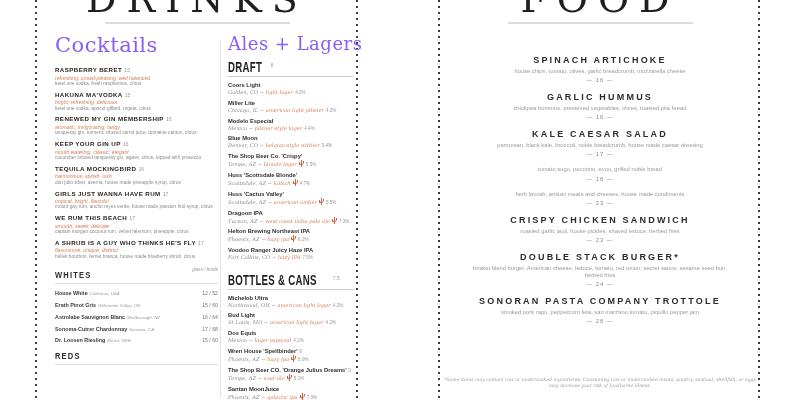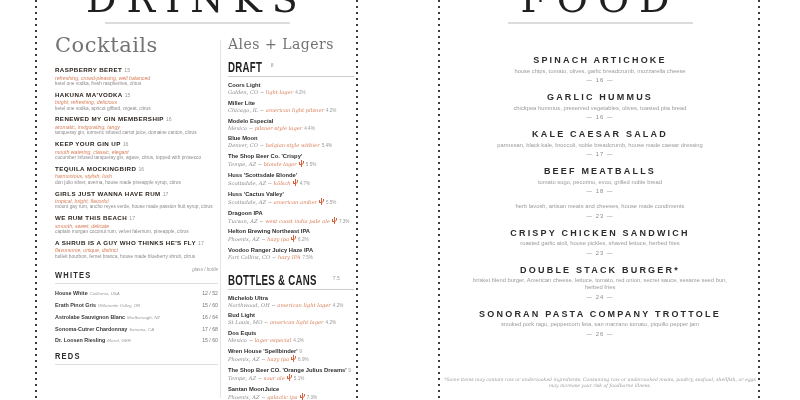--- a/index.html
+++ b/index.html
@@ -19,24 +19,24 @@
   .page-food .p-head{left:40px;width:320px;}
   h1{margin:0;margin-top:-21px;font-family:"DejaVu Serif",serif;font-weight:400;
      font-size:38px;line-height:40px;letter-spacing:10px;color:#1f1f1f;white-space:nowrap;}
   .title-rule{width:185px;height:2px;background:#dcdcdc;margin:3px auto 0;}
 
   .col{position:absolute;top:34px;}
   .col-left{left:55px;width:163px;}
   .col-mid{left:228px;width:126px;}
   .v-divider{position:absolute;left:220px;top:40px;bottom:2px;width:1px;background:#e4e4e4;}
 
-  h2{margin:0;font-family:"DejaVu Serif",serif;font-weight:400;color:#737373;letter-spacing:0.5px;}
+  h2{margin:0;font-family:"DejaVu Serif",serif;font-weight:400;color:#8b5cf6;letter-spacing:0.5px;}
   .cocktails-h{font-size:21px;line-height:22px;margin-bottom:10px;}
   .wines-h{font-size:23px;line-height:24px;margin:8px 0 7px;}
-  .ales-h{font-size:14px;line-height:20px;margin-bottom:8px;white-space:nowrap;}
+  .ales-h{font-size:18px;line-height:20px;margin-bottom:8px;white-space:nowrap;}
 
   
   .c-item{margin-bottom:3.6px;}
   .c-name{font-size:6.2px;font-weight:700;letter-spacing:0.4px;color:#2b241e;line-height:7.5px;white-space:nowrap;}
   .c-price{font-size:5.2px;font-weight:400;color:#999;letter-spacing:0;}
   .c-tags{font-size:5.2px;font-style:italic;color:#d97f5a;line-height:6.4px;white-space:nowrap;}
   .c-ing{font-size:4.8px;color:#8b8b8b;line-height:6.2px;white-space:nowrap;}
 
   
   .wine-groups{position:relative;}
@@ -342,21 +342,20 @@
           <div class="f-price">— 16 —</div>
         </div>
 
         <div class="f-item">
           <div class="f-name">KALE CAESAR SALAD</div>
           <div class="f-desc">parmesan, black kale, broccoli, noble breadcrumb, house made caesar dressing</div>
           <div class="f-price">— 17 —</div>
         </div>
 
         <div class="f-item">
-          <div class="f-name">BEEF MEATBALLS</div>
           <div class="f-desc">tomato sugo, pecorino, evoo, grilled noble bread</div>
           <div class="f-price">— 18 —</div>
         </div>
 
         <div class="f-item">
           <div class="f-desc">herb lavosh, artisan meats and cheeses, house made condiments</div>
           <div class="f-price">— 23 —</div>
         </div>
 
         <div class="f-item">

